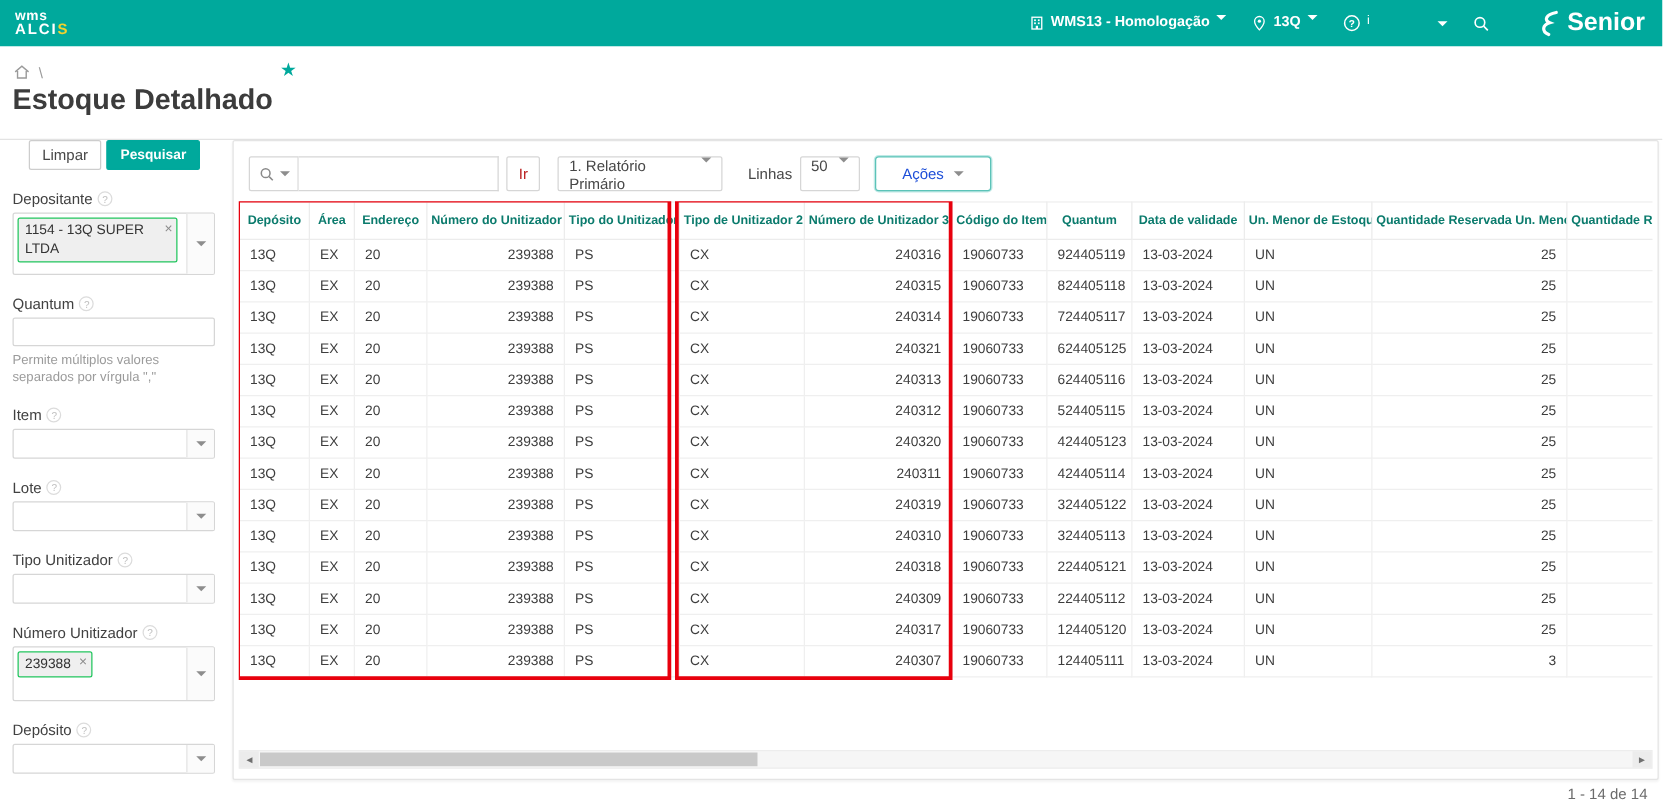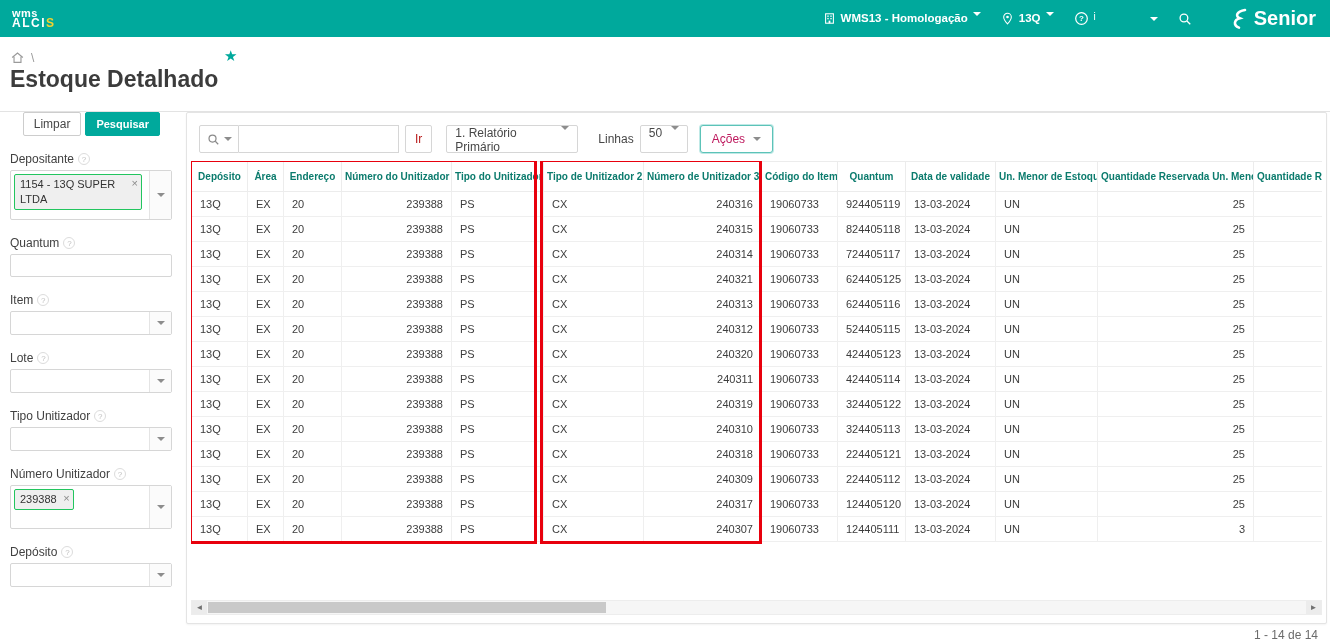--- a/index.html
+++ b/index.html
@@ -67,22 +67,22 @@
     display:flex;align-items:center;justify-content:center;gap:4px;background:#fff;color:#8d8d8d;cursor:pointer}
   .search-input{width:160px;height:28px;border:1px solid #d6d6d6;border-left:none;padding:0 6px;
     font-size:12px;font-family:inherit}
   .go-btn{margin-left:6px;height:28px;padding:0 9px;border:1px solid #d6d6d6;background:#fff;
     border-radius:2px;font-size:12px;color:#b91c1c;cursor:pointer;font-family:inherit}
   .mini-select{height:28px;border:1px solid #d6d6d6;border-radius:2px;background:#fff;display:flex;
     justify-content:space-between;padding:0 8px;font-size:12px;color:#474747;cursor:pointer;gap:8px}
   .report-select{width:132px;margin-left:14px}
   .rows-label{margin-left:20px;font-size:12px;color:#474747}
   .rows-select{width:48px;margin-left:6px}
-  .actions-btn{margin-left:12px;height:28px;padding:0 11px;border:1px solid #5cc3b8;border-radius:3px;
-    background:#fff;display:flex;align-items:center;gap:8px;font-size:12px;color:#be185d;cursor:pointer;
+  .actions-btn{margin-left:12px;height:28px;padding:0 21px;border:1px solid #5cc3b8;border-radius:3px;
+    background:#fff;display:flex;align-items:center;gap:8px;font-size:12px;color:#1d4ed8;cursor:pointer;
     box-shadow:0 0 0 1px rgba(0,169,156,.25)}
   .mini-select .caret,.actions-btn .caret,.search-icon-btn .caret{border-top-color:#8d8d8d}
 
   
   .table-zone{position:absolute;left:4px;top:48px;right:4px;bottom:34px;overflow:hidden}
   table.rpt{border-collapse:collapse;table-layout:fixed;width:1158px}
   .rpt th{color:var(--teal-dark);font-weight:700;font-size:10px;text-align:center;padding:8px 3px;
     border:1px solid #ececec;white-space:nowrap;overflow:hidden;background:#fff;height:30px;cursor:pointer}
   .rpt td{font-size:11px;color:#3d3d3d;padding:4px 8px;border:1px solid var(--cellborder);
     white-space:nowrap;overflow:hidden;height:25px;background:#fff}
@@ -209,20 +209,21 @@
     <span class="caret-zone">
         <span class="caret" style="border-top-color:#8d8d8d"></span>
       </span>
   </div>
 
   <div class="f-label">
     <span>Quantum</span>
     <span class="qbadge">?</span>
   </div>
   <input class="txt-input" value="" style="">
+  <div class="f-help">Permite múltiplos valores separados por vírgula ","</div>
 
   <div class="f-label">
     <span>Item</span>
     <span class="qbadge">?</span>
   </div>
   <div class="selbox">
     <span class="caret-zone">
         <span class="caret" style="border-top-color:#8d8d8d"></span>
       </span>
   </div>

